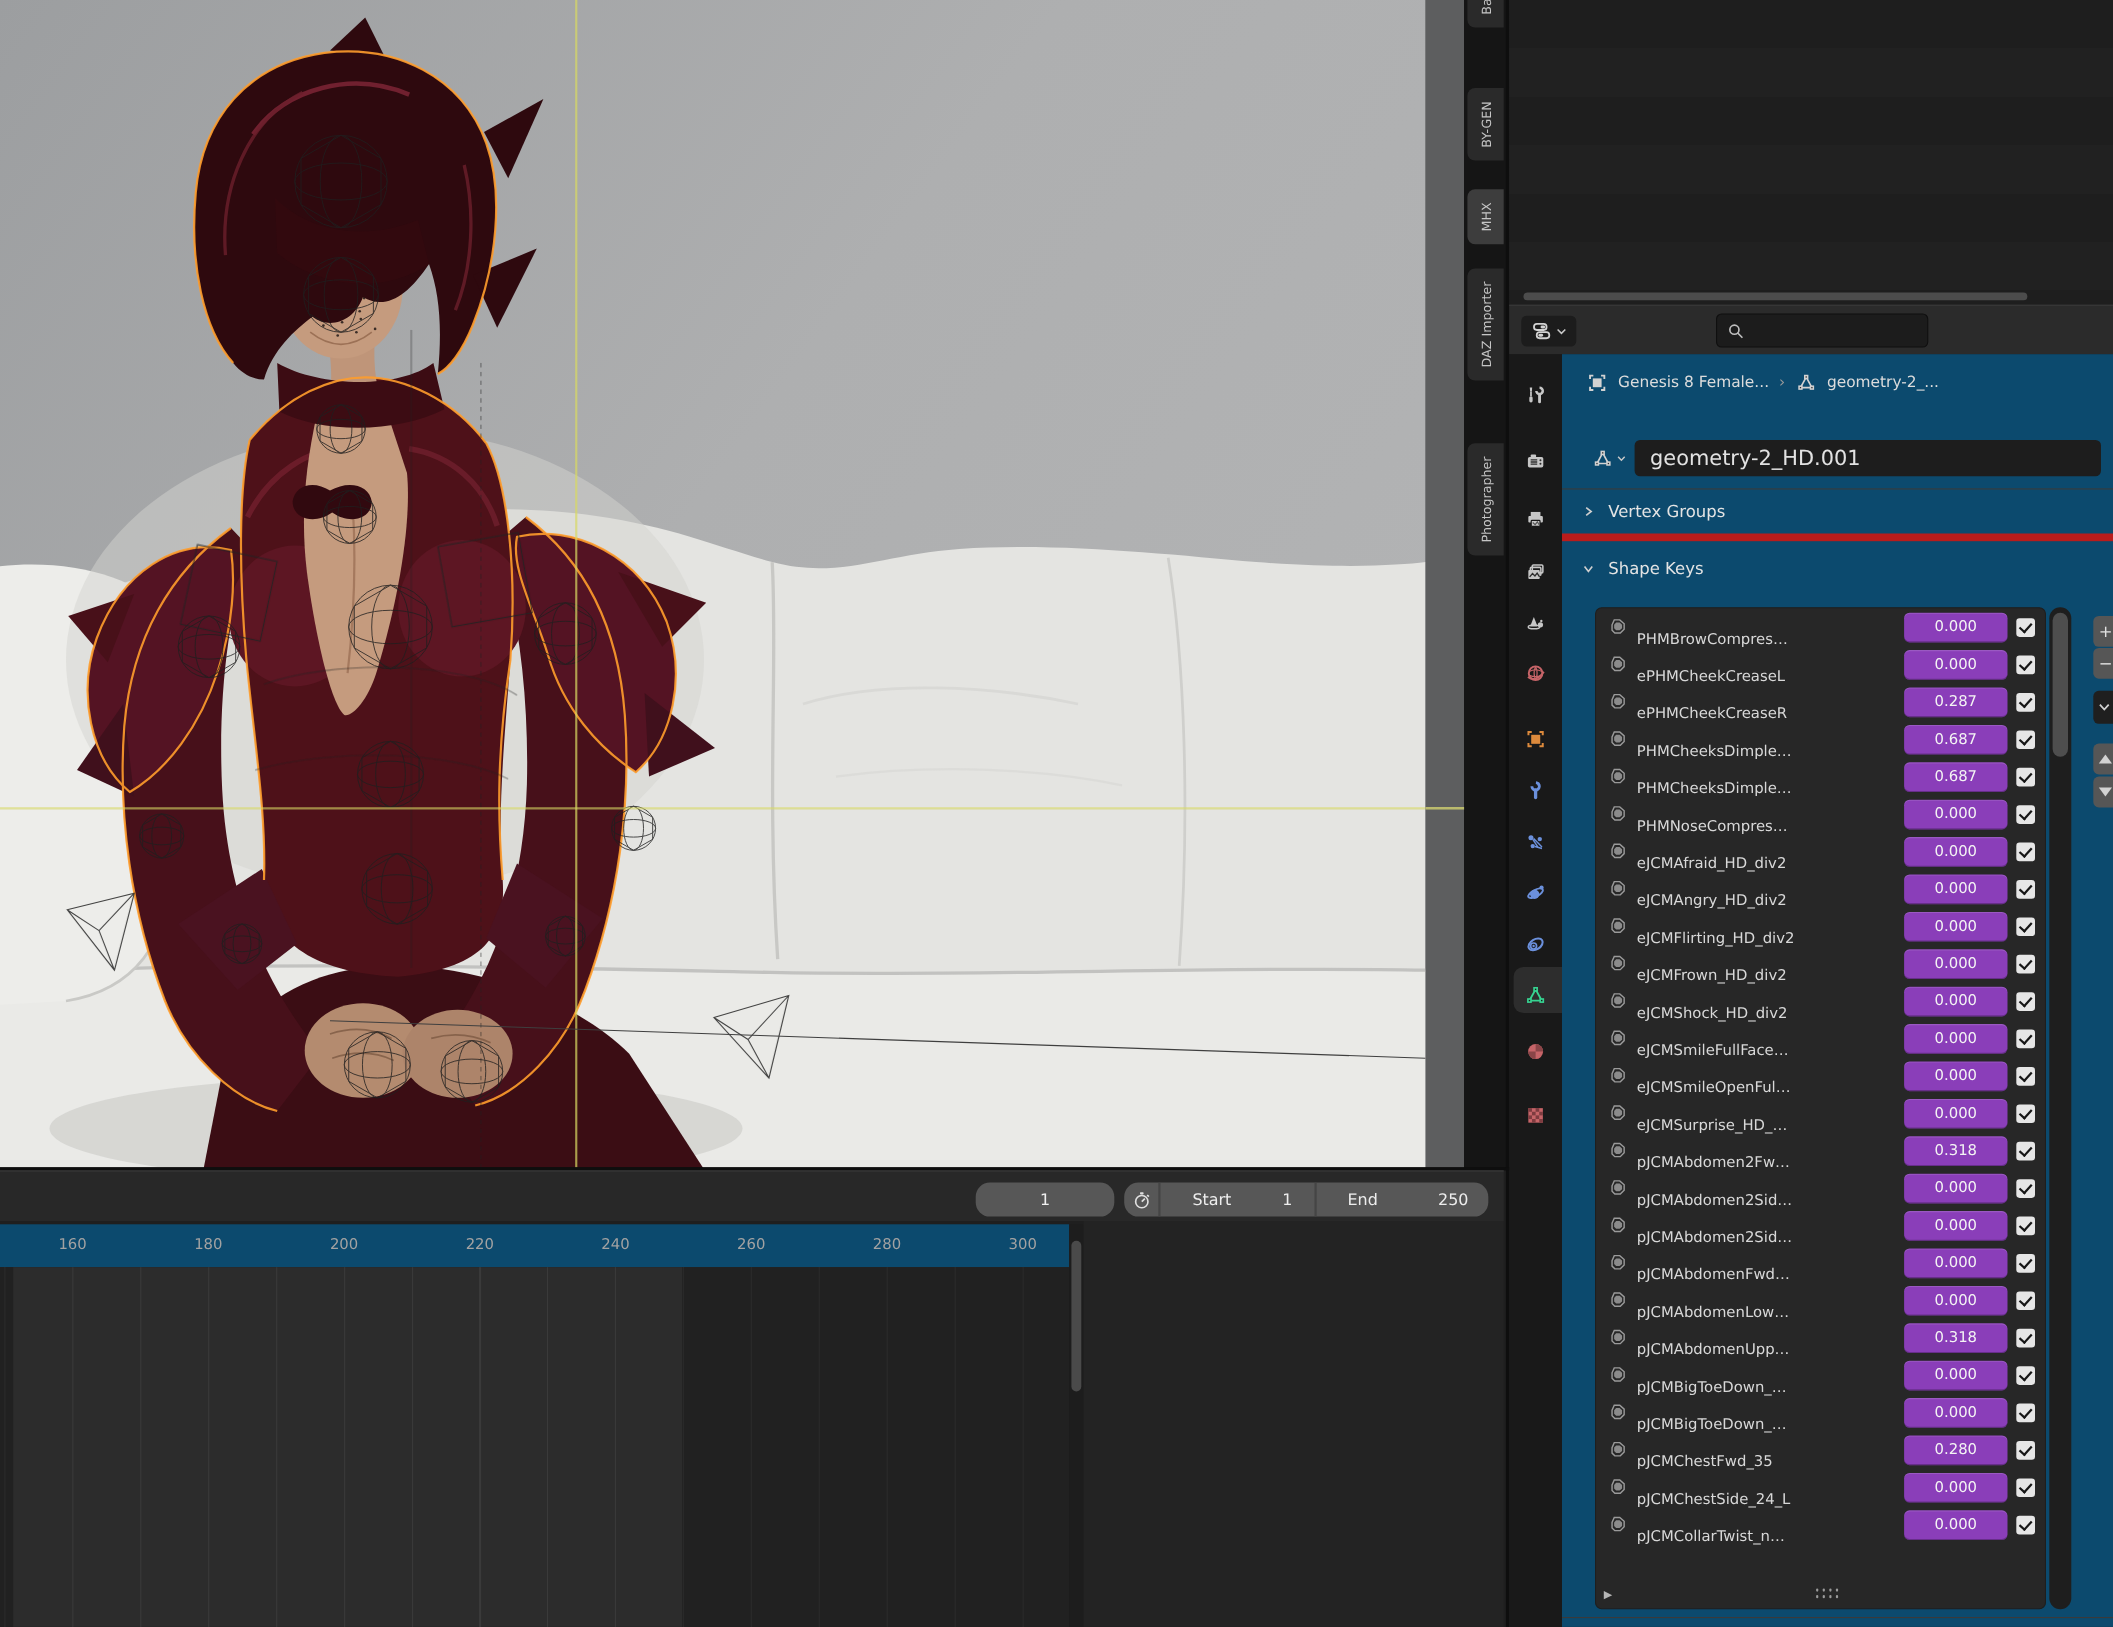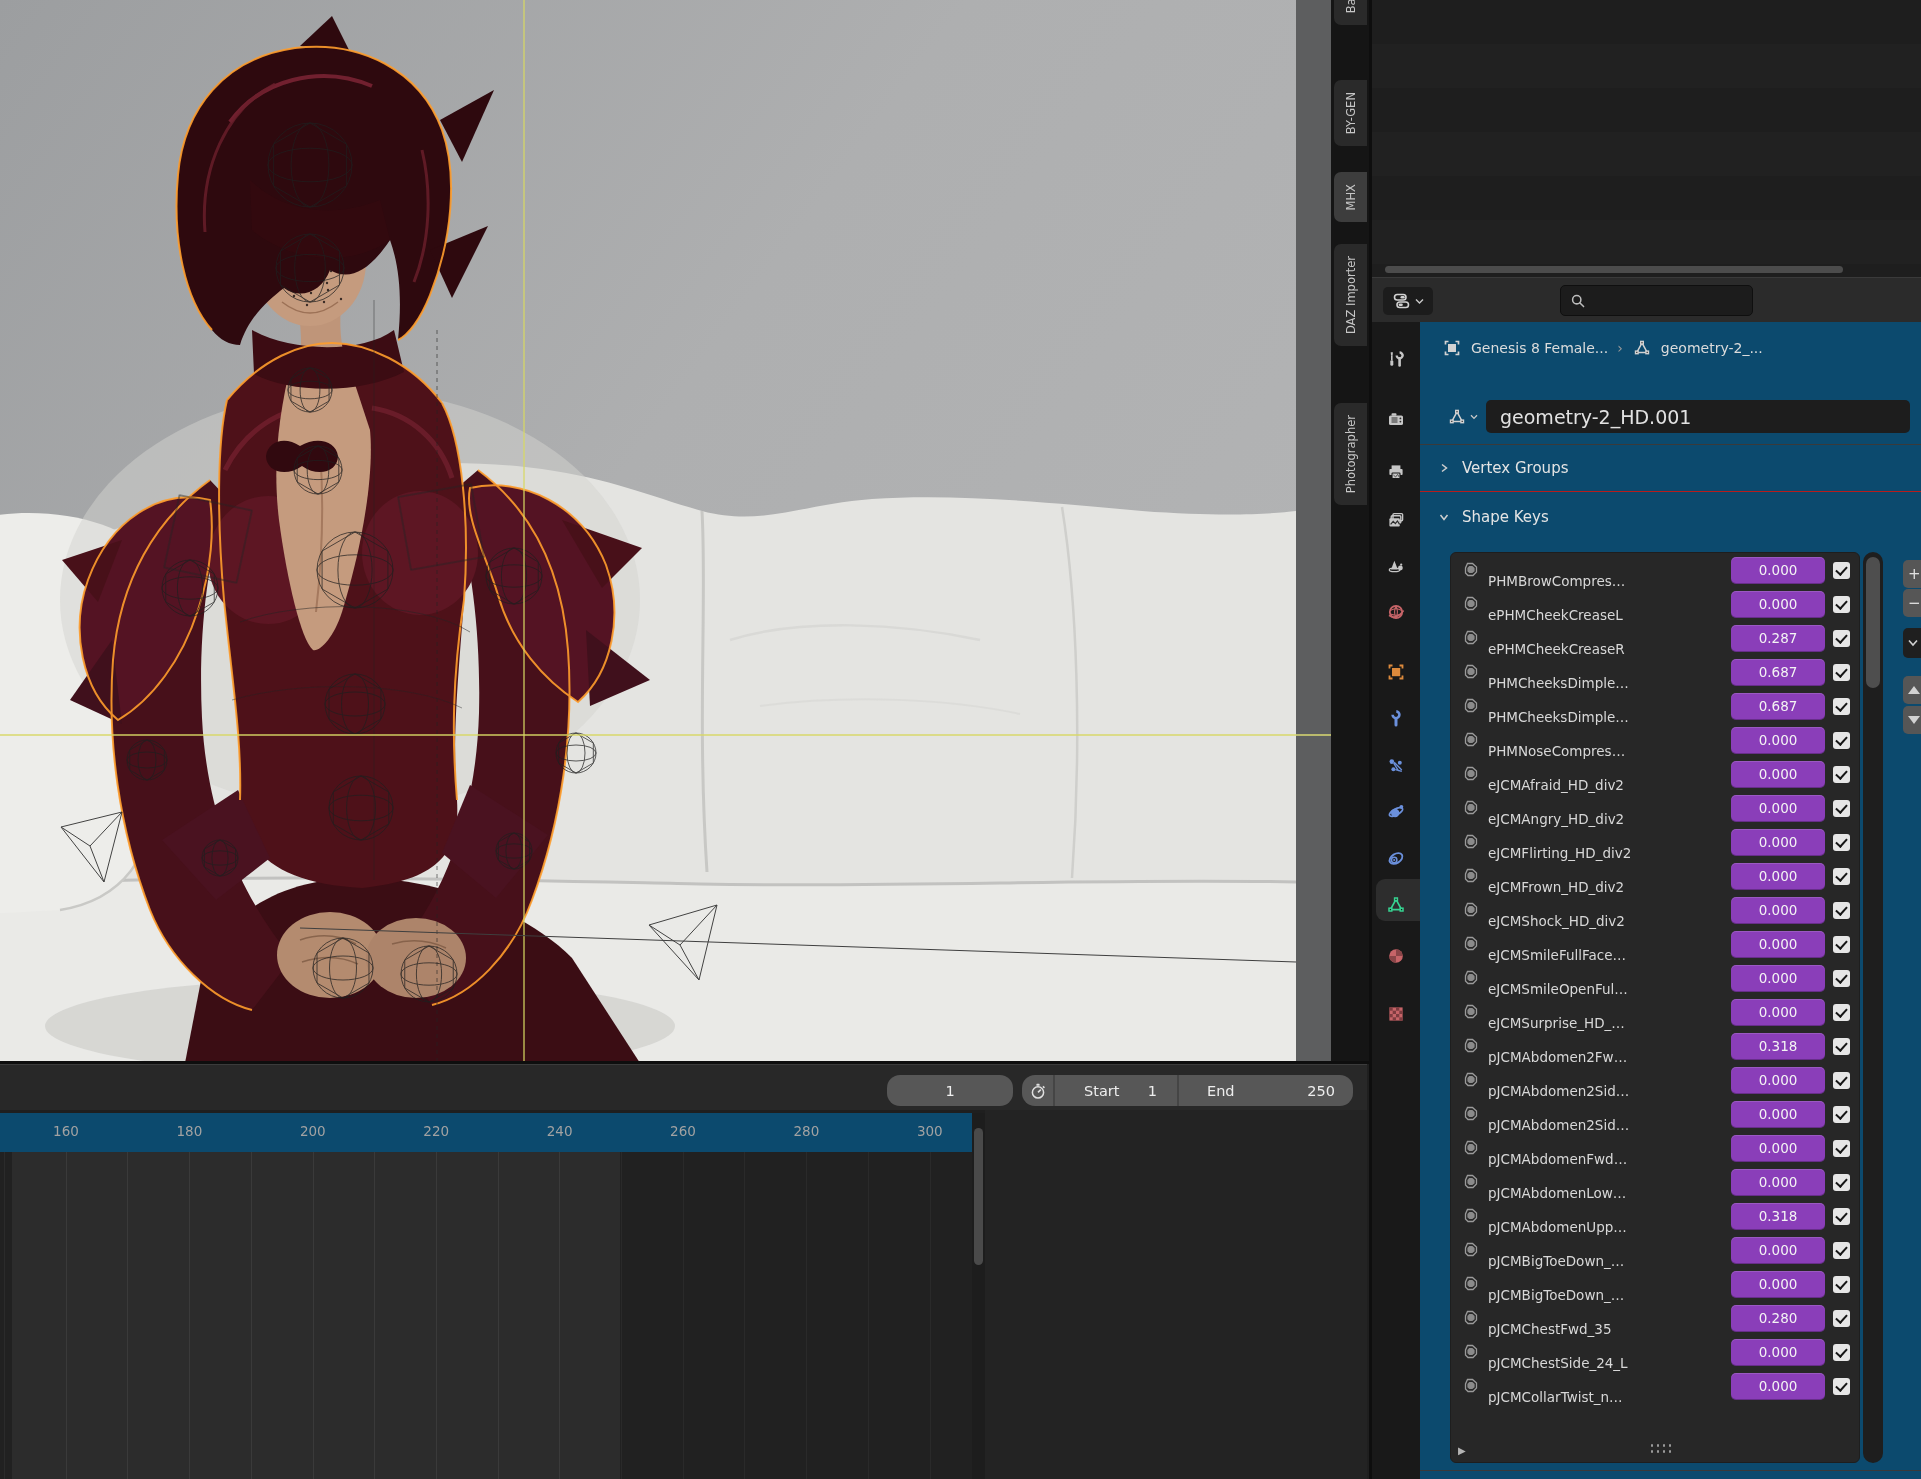--- a/index.html
+++ b/index.html
@@ -42,21 +42,21 @@
   #props-body{left:1420px;top:322px;width:501px;height:1157px;background:#0c4a6e;}
 
   #breadcrumb{position:absolute;left:22px;top:16px;display:flex;align-items:center;gap:9px;font-size:14px;color:#dcdcdc;}
   #name-row{position:absolute;left:18px;top:78px;display:flex;align-items:center;}
   #name-icon-btn{width:48px;height:33px;display:flex;align-items:center;justify-content:center;gap:3px;}
   #name-field{width:424px;height:33px;background:#1d1d1d;border-radius:5px;display:flex;align-items:center;
               padding-left:14px;box-sizing:border-box;font-size:19px;color:#e2e2e2;}
 
   .panel-hdr{position:absolute;left:0;width:501px;height:48px;display:flex;align-items:center;gap:12px;
              padding-left:18px;box-sizing:border-box;font-size:15px;color:#e4e4e4;}
-  #vg-hdr{top:122px;border-top:1px solid #3a3a3a;border-bottom:1px solid #b91c1c;}
+  #vg-hdr{top:122px;border-top:1px solid #3a3a3a;border-bottom:7px solid #b91c1c;}
   #sk-hdr{top:171px;}
   .hr-bottom{position:absolute;left:0;top:1148px;width:501px;height:1px;background:#3a3a3a;}
 
   
   #sk-list{position:absolute;left:30px;top:230px;width:410px;height:911px;background:#272727;
            border:1px solid #1e1e1e;border-radius:6px;box-sizing:border-box;overflow:hidden;}
   .sk-row{display:flex;align-items:center;height:34px;padding:0 9px 0 11px;box-sizing:border-box;gap:8px;}
   .sk-icon{width:18px;height:18px;flex:0 0 18px;}
   .sk-name{flex:1;font-size:13.5px;color:#d8d8d8;white-space:nowrap;overflow:hidden;margin-top:21px;}
   .sk-slider{flex:0 0 94px;height:27px;background:#8a3eb9;border-radius:5px;color:#f4f4f4;
@@ -84,21 +84,21 @@
 
   
   #tl-gap{left:0;top:1061px;width:1372px;height:3px;background:#0e0e0e;}
   #tl-header{left:0;top:1064px;width:1367px;height:46px;background:#282828;border-top:1px solid #3b3b3b;box-sizing:border-box;}
   #frame-field{position:absolute;left:887px;top:10px;width:126px;height:31px;background:#575757;border-radius:13px;
                display:flex;align-items:center;justify-content:center;color:#f0f0f0;font-size:14.5px;}
   #range-group{position:absolute;left:1022px;top:10px;width:331px;height:31px;background:#575757;border-radius:13px;
                display:flex;align-items:stretch;overflow:hidden;color:#ededed;font-size:14.5px;}
   #range-group .seg{display:flex;align-items:center;box-sizing:border-box;}
   #seg-clock{width:31px;justify-content:center;}
-  #seg-start{width:124px;border-left:2px solid #454545;padding:0 20px 0 29px;justify-content:space-between;}
+  #seg-start{width:142px;border-left:2px solid #454545;padding:0 20px 0 29px;justify-content:space-between;}
   #seg-end{flex:1;border-left:2px solid #454545;padding:0 18px 0 28px;justify-content:space-between;}
 
   #tl-ruler{left:0;top:1113px;width:972px;height:39px;background:#0c4a6e;}
   .ruler-label{position:absolute;top:10px;transform:translateX(-50%);font-size:13.5px;color:#a2a2a2;}
   #tl-tracks{left:0;top:1152px;width:972px;height:327px;background:#2c2c2c;
      background-image:repeating-linear-gradient(to right,#3a3a3a 0,#3a3a3a 1px,transparent 1px,transparent 61.7px);
      background-position:4px 0;}
   #tl-pastend{left:620px;top:1152px;width:352px;height:327px;background:rgba(14,14,14,.35);}
   #tl-leftshade{left:0;top:1152px;width:12px;height:327px;background:rgba(0,0,0,.25);}
   #tl-vscroll{left:972px;top:1113px;width:13px;height:366px;background:#1d1d1d;}

